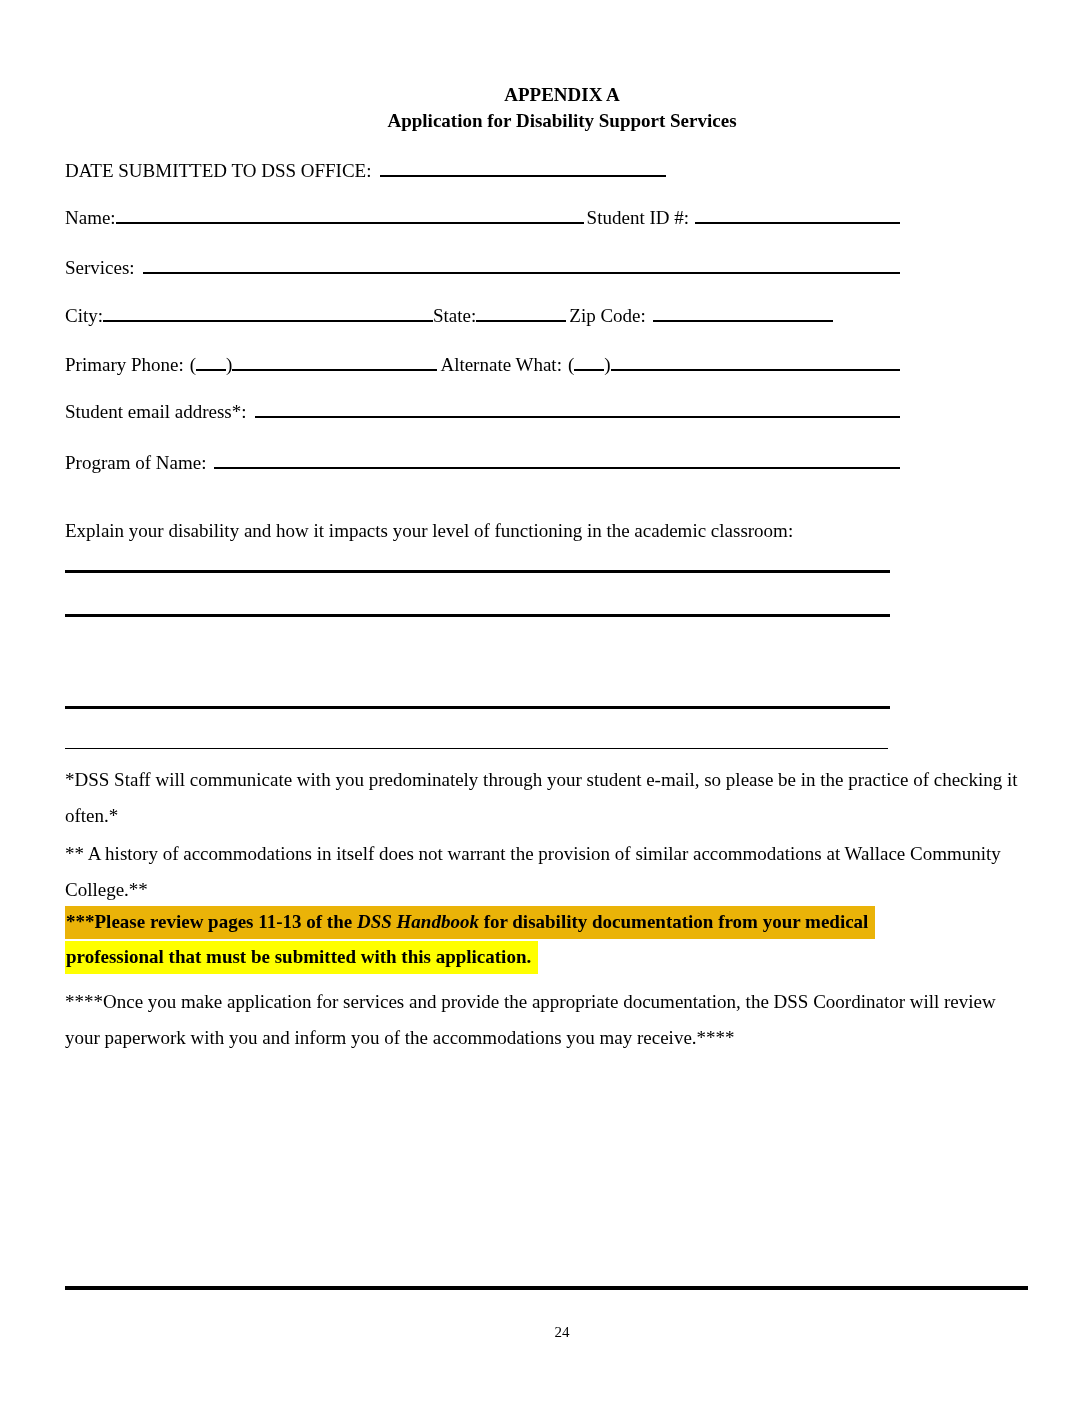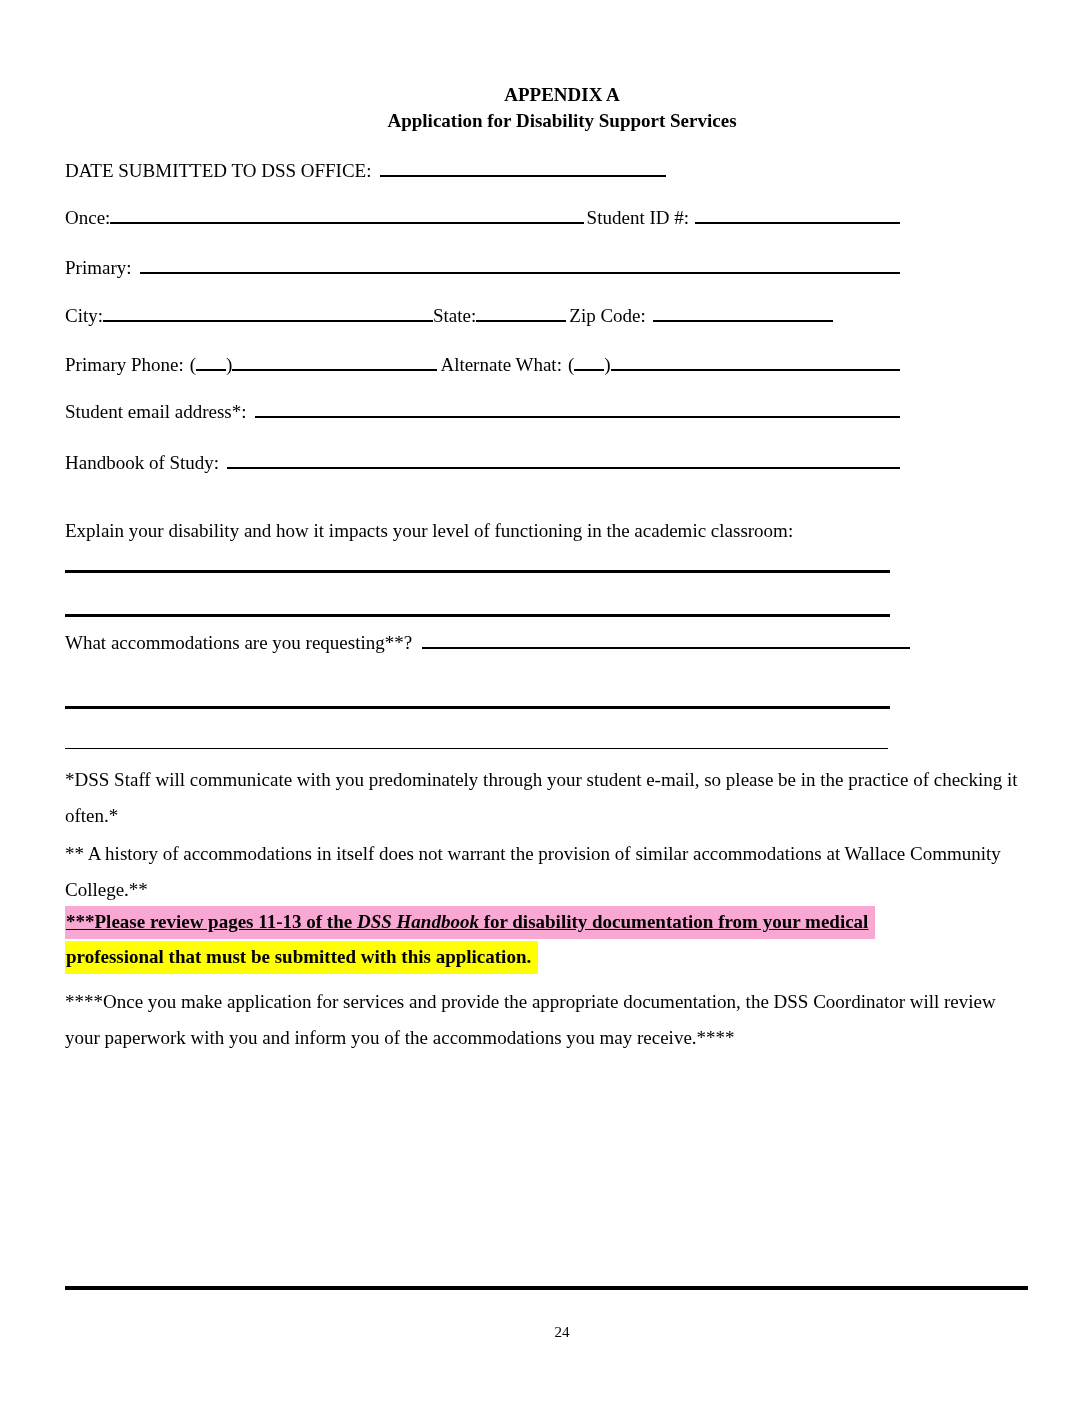--- a/index.html
+++ b/index.html
@@ -137,28 +137,28 @@
     <div>APPENDIX A</div>
     <div>Application for Disability Support Services</div>
   </div>
 
   <div class="form-row row-date">
     <span>DATE SUBMITTED TO DSS OFFICE:</span>
     <span class="blank w-286"></span>
   </div>
 
   <div class="form-row row-name">
-    <span>Once:</span>
+    <span>Name:</span>
     <span class="blank grow"></span>
     <span class="lbl-gap">Student ID #:</span>
     <span class="blank w-205 ml6"></span>
   </div>
 
   <div class="form-row row-address">
-    <span>Primary:</span>
+    <span>Services:</span>
     <span class="blank grow ml8"></span>
   </div>
 
   <div class="form-row row-city">
     <span>City:</span>
     <span class="blank w-330"></span>
     <span>State:</span>
     <span class="blank w-90"></span>
     <span class="lbl-gap">Zip Code:</span>
     <span class="blank w-180"></span>
@@ -176,45 +176,41 @@
     <span class="paren">)</span>
     <span class="blank grow"></span>
   </div>
 
   <div class="form-row row-email">
     <span>Student email address*:</span>
     <span class="blank grow ml8"></span>
   </div>
 
   <div class="form-row row-program">
-    <span>Handbook of Study:</span>
+    <span>Program of Name:</span>
     <span class="blank grow ml8"></span>
   </div>
 
   <div class="form-row row-explain">
     <span>Explain your disability and how it impacts your level of functioning in the academic classroom:</span>
   </div>
 
   <div class="writing-line line-1"></div>
   <div class="writing-line line-2"></div>
 
-  <div class="form-row row-accommodation">
-    <span>What accommodations are you requesting**?</span>
-    <span class="blank grow ml10"></span>
-  </div>
 
   <div class="writing-line line-3"></div>
   <div class="writing-line line-4"></div>
 
   <div class="note note-email">*DSS Staff will communicate with you predominately through your student e-mail, so please be in the practice of checking it often.*</div>
 
   <div class="note note-history">** A history of accommodations in itself does not warrant the provision of similar accommodations at Wallace Community College.**</div>
 
   <div class="note-handbook">
-    <span class="hl" style="background: #f9a8d4; text-decoration: underline;">
+    <span class="hl" style="background: #eab308;">
         <span>***Please review pages 11-13 of the </span>
         <span class="it">DSS Handbook</span>
         <span> for disability documentation from your medical</span>
       </span>
     <span class="hl" style="background: rgb(255, 255, 0);">professional that must be submitted with this application.</span>
   </div>
 
   <div class="note note-process">****Once you make application for services and provide the appropriate documentation, the DSS Coordinator will review your paperwork with you and inform you of the accommodations you may receive.****</div>
 
   <div class="footer-rule"></div>

